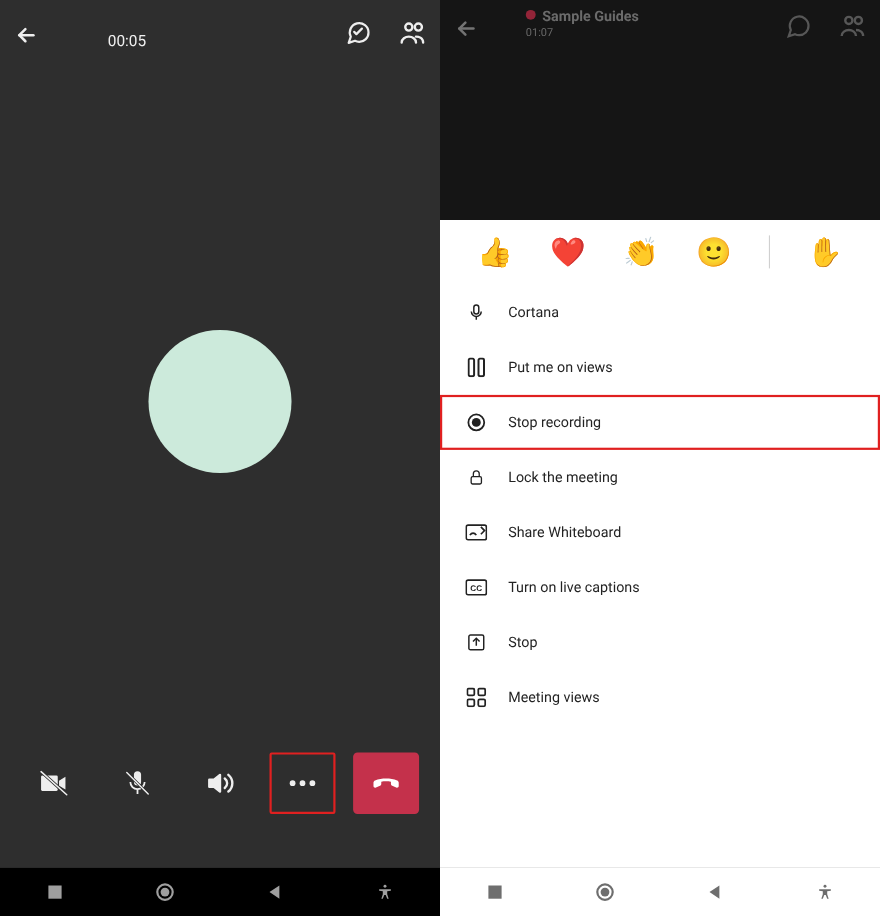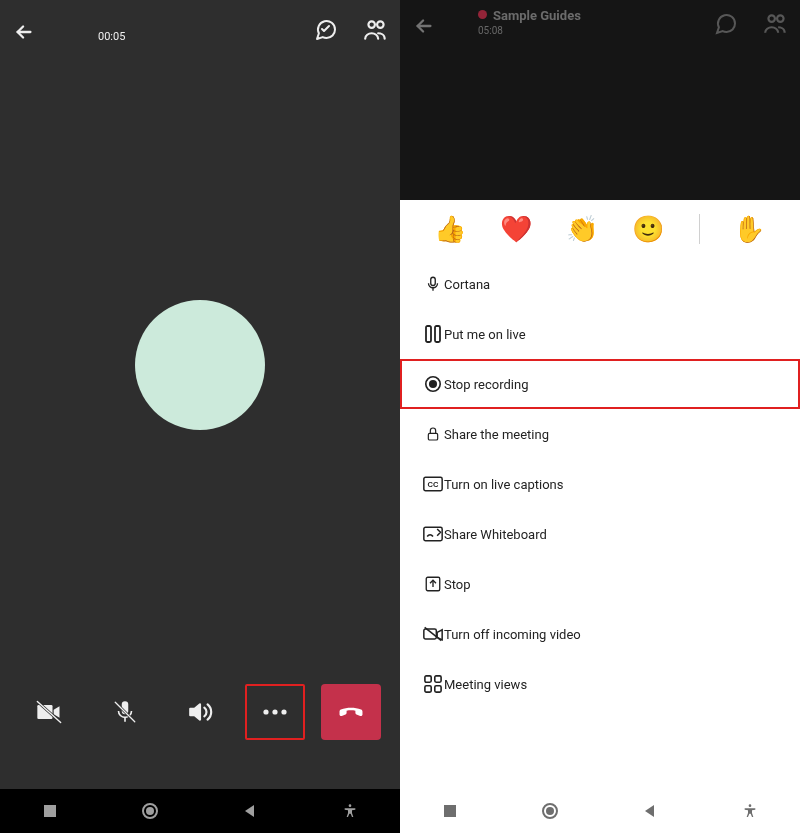--- a/index.html
+++ b/index.html
@@ -32,21 +32,21 @@
   }
   .call-top{
     position:absolute;top:6px;left:0;right:0;height:48px;
   }
   .back-btn{
     position:absolute;left:8px;top:10px;width:32px;height:32px;
     display:flex;align-items:center;justify-content:center;cursor:pointer;
   }
   .timer{
     position:absolute;left:66px;top:24px;
-    font-size:11px;color:#f0f0f0;padding-left:32px;
+    font-size:14px;color:#f0f0f0;padding-left:32px;
   }
   .tr-icons{
     position:absolute;right:8px;top:8px;display:flex;gap:18px;
   }
   .icon-btn{
     width:32px;height:32px;display:flex;align-items:center;justify-content:center;cursor:pointer;
   }
   .avatar-circle{
     width:130px;height:130px;background:#cceadb;border-radius:50%;
     position:absolute;left:50%;top:300px;transform:translateX(-50%);
@@ -80,21 +80,21 @@
     flex:1;background:#fff;color:#000;position:relative;overflow:hidden;
   }
   .reactions{
     height:58px;display:flex;align-items:center;justify-content:space-evenly;
     border-bottom:1px solid rgba(0,0,0,0);
   }
   .react{font-size:26px}
   .react-divider{width:1px;height:30px;background:#d0d0d0}
   .menu-list{}
   .menu-item{
-    display:flex;align-items:center;
+    display:flex;align-items:center;gap:18px;
     padding:0 22px;height:50px;color:#232323;font-size:13px;
     cursor:pointer;
   }
   .menu-item .mi-icon{width:22px;height:22px;display:flex;align-items:center;justify-content:center;color:#1a1a1a}
   .highlight-stop{
     outline:2px solid #e02020;outline-offset:-2px;align-items:center;
   }
   svg{display:block}
 </style>
 </head>
@@ -199,21 +199,21 @@
   <div class="phone">
     <div class="right-top">
       <div class="back-btn">
         <svg width="22" height="22" viewBox="0 0 24 24" fill="none" stroke="#9a9a9a" stroke-width="2.5" stroke-linecap="round" stroke-linejoin="round">
             <path d="M19 12H5"></path>
             <path d="M11 18l-6-6 6-6"></path>
           </svg>
       </div>
       <div class="title-block">
         <div class="title"><span class="rec-dot"></span><span>Sample Guides</span></div>
-        <div class="subtime">05:08</div>
+        <div class="subtime">01:07</div>
       </div>
       <div class="tr-icons" style="opacity:.7">
         <div class="icon-btn">
           <svg width="24" height="24" viewBox="0 0 24 24" fill="none" stroke="#9a9a9a" stroke-width="2">
               <path d="M21 11.5a8.38 8.38 0 0 1-8.5 8.5 8.5 8.5 0 0 1-3.8-.9L3 21l1.9-5.7A8.5 8.5 0 1 1 21 11.5z"></path>
             </svg>
         </div>
         <div class="icon-btn">
           <svg width="26" height="26" viewBox="0 0 24 24" fill="none" stroke="#9a9a9a" stroke-width="2">
               <circle cx="8" cy="7" r="3"></circle>
@@ -246,77 +246,67 @@
             </span>
           <span>Cortana</span>
         </div>
         <div class="menu-item">
           <span class="mi-icon">
               <svg width="16" height="18" viewBox="0 0 16 18" fill="none" stroke="#222" stroke-width="1.8">
                 <rect x="1" y="1" width="5" height="16" rx="1.5"></rect>
                 <rect x="10" y="1" width="5" height="16" rx="1.5"></rect>
               </svg>
             </span>
-          <span>Put me on live</span>
+          <span>Put me on views</span>
         </div>
         <div class="menu-item highlight-stop">
           <span class="mi-icon">
               <svg width="18" height="18" viewBox="0 0 20 20">
                 <circle cx="10" cy="10" r="8" fill="none" stroke="#222" stroke-width="1.8"></circle>
                 <circle cx="10" cy="10" r="4.5" fill="#222"></circle>
               </svg>
             </span>
           <span>Stop recording</span>
         </div>
         <div class="menu-item">
           <span class="mi-icon">
               <svg width="16" height="18" viewBox="0 0 24 24" fill="none" stroke="#222" stroke-width="1.8">
                 <rect x="5" y="11" width="14" height="10" rx="2"></rect>
                 <path d="M8 11V7a4 4 0 0 1 8 0v4"></path>
               </svg>
             </span>
-          <span>Share the meeting</span>
+          <span>Lock the meeting</span>
+        </div>
+        <div class="menu-item">
+          <span class="mi-icon">
+              <svg width="20" height="16" viewBox="0 0 24 18" fill="none" stroke="#222" stroke-width="1.8">
+                <rect x="1" y="1" width="22" height="16" rx="2"></rect>
+                <path d="M5 12c2-3 5-3 7 0M17 3l4 4-4 4"></path>
+              </svg>
+            </span>
+          <span>Share Whiteboard</span>
         </div>
         <div class="menu-item">
           <span class="mi-icon">
               <svg width="20" height="16" viewBox="0 0 24 18" fill="none" stroke="#222" stroke-width="1.8">
                 <rect x="1" y="1" width="22" height="16" rx="2"></rect>
                 <text x="12" y="13" text-anchor="middle" font-size="9" font-family="Arial" fill="#222" stroke="none" font-weight="700">CC</text>
               </svg>
             </span>
           <span>Turn on live captions</span>
-        </div>
-        <div class="menu-item">
-          <span class="mi-icon">
-              <svg width="20" height="16" viewBox="0 0 24 18" fill="none" stroke="#222" stroke-width="1.8">
-                <rect x="1" y="1" width="22" height="16" rx="2"></rect>
-                <path d="M5 12c2-3 5-3 7 0M17 3l4 4-4 4"></path>
-              </svg>
-            </span>
-          <span>Share Whiteboard</span>
         </div>
         <div class="menu-item">
           <span class="mi-icon">
               <svg width="18" height="18" viewBox="0 0 24 24" fill="none" stroke="#222" stroke-width="1.8">
                 <rect x="3" y="3" width="18" height="18" rx="2"></rect>
                 <path d="M12 16V8"></path>
                 <path d="M8 11l4-4 4 4"></path>
               </svg>
             </span>
           <span>Stop</span>
-        </div>
-        <div class="menu-item">
-          <span class="mi-icon">
-              <svg width="20" height="16" viewBox="0 0 24 18" fill="none" stroke="#222" stroke-width="1.8">
-                <rect x="1" y="3" width="15" height="12" rx="2"></rect>
-                <path d="M17 7l6-3v12l-6-3z"></path>
-                <path d="M2 1l20 16"></path>
-              </svg>
-            </span>
-          <span>Turn off incoming video</span>
         </div>
         <div class="menu-item">
           <span class="mi-icon">
               <svg width="18" height="18" viewBox="0 0 20 20" fill="none" stroke="#222" stroke-width="1.8">
                 <rect x="1" y="1" width="7" height="7" rx="1.5"></rect>
                 <rect x="12" y="1" width="7" height="7" rx="1.5"></rect>
                 <rect x="1" y="12" width="7" height="7" rx="1.5"></rect>
                 <rect x="12" y="12" width="7" height="7" rx="1.5"></rect>
               </svg>
             </span>

